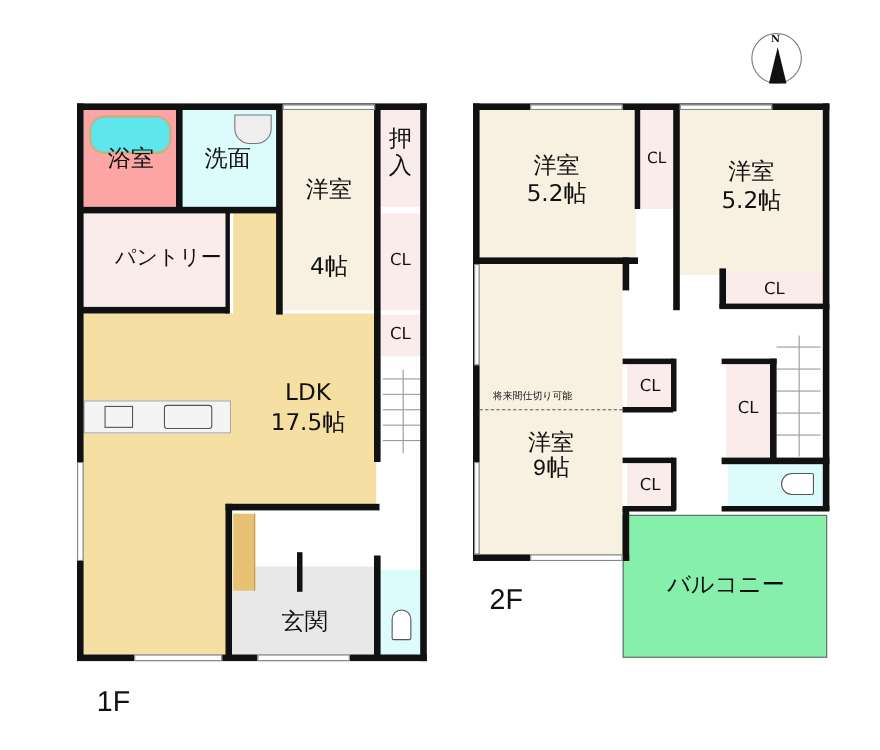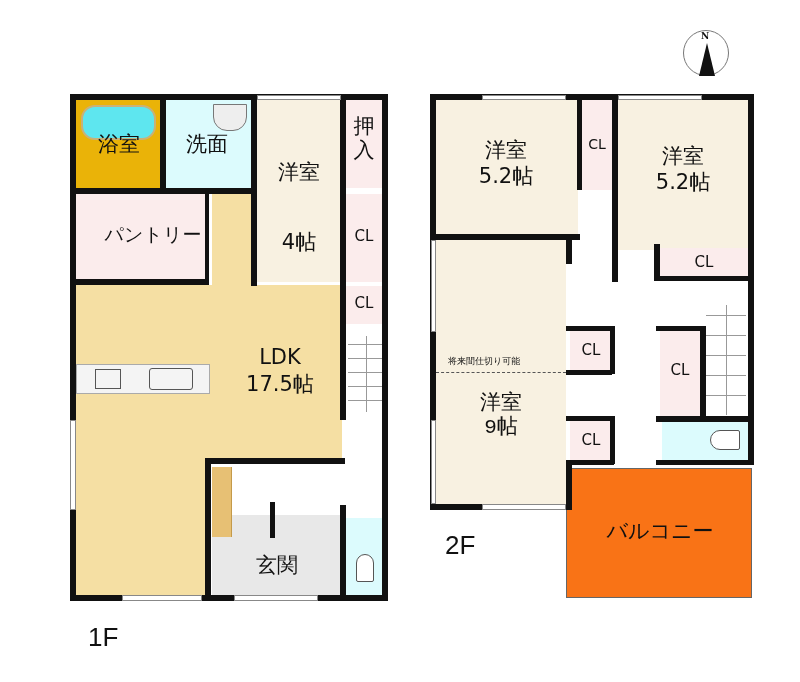--- a/index.html
+++ b/index.html
@@ -20,21 +20,21 @@
 
 <div class="abs" style="left:683px;top:30px;width:46px;height:46px;border:1px solid #777;border-radius:50%;">
   <span class="lbl" style="left:17px;top:0px;font-size:9px;font-weight:bold;font-family:'DejaVu Serif',serif;">N</span>
   <svg class="abs" style="left:0;top:0" width="46" height="46">
       <polygon points="23,12 15,45 31,45" fill="#111"></polygon>
     </svg>
 </div>
 
 <div>
 
-  <div class="room" style="left:76px;top:100px;width:86px;height:88px;background:#eab308;">
+  <div class="room" style="left:76px;top:100px;width:86px;height:88px;background:#fca5a5;">
     <div class="abs" style="left:5px;top:5px;width:75px;height:35px;background:#5ee6ef;border:2px solid #c9b178;border-radius:14px;"></div>
     <span class="lbl big" style="left:8px;top:32px;width:70px;">浴室</span>
   </div>
 
   <div class="room" style="left:166px;top:100px;width:85px;height:88px;background:#dcfbfd;">
     <div class="abs" style="left:47px;top:4px;width:34px;height:27px;background:#eee;border:1px solid #777;border-radius:0 0 14px 14px;"></div>
     <span class="lbl big" style="left:5px;top:32px;width:72px;">洗面</span>
   </div>
 
   <div class="room" style="left:257px;top:100px;width:84px;height:182px;background:#f8f1e1;">
@@ -146,21 +146,21 @@
     <div class="stair-line" style="left:0;top:70px;width:40px;height:1px;"></div>
     <div class="stair-line" style="left:0;top:90px;width:40px;height:1px;"></div>
     <div class="stair-line" style="left:0;top:110px;width:40px;height:1px;"></div>
     <div class="stair-line" style="left:20px;top:20px;width:1px;height:110px;"></div>
   </div>
 
   <div class="room" style="left:662px;top:422px;width:86px;height:40px;background:#dcfbfd;">
     <div class="abs" style="left:48px;top:8px;width:30px;height:20px;border:1px solid #555;border-radius:10px 2px 2px 10px;background:#fff;"></div>
   </div>
 
-  <div class="room" style="left:566px;top:468px;width:186px;height:130px;border:1px solid #666;background:#f97316;padding-left:25px;">
+  <div class="room" style="left:566px;top:468px;width:186px;height:130px;border:1px solid #666;background:#86efac;padding-left:25px;">
     <span class="lbl big" style="left:0;top:50px;width:186px;">バルコニー</span>
   </div>
 
   <div class="wall" style="left:430px;top:94px;width:324px;height:6px;"></div>
   <div class="wall" style="left:430px;top:94px;width:6px;height:416px;"></div>
   <div class="wall" style="left:748px;top:94px;width:6px;height:370px;"></div>
   <div class="wall" style="left:430px;top:504px;width:142px;height:6px;"></div>
   <div class="wall" style="left:566px;top:462px;width:6px;height:48px;"></div>
   <div class="wall" style="left:612px;top:100px;width:6px;height:182px;"></div>
   <div class="wall" style="left:577px;top:100px;width:5px;height:90px;"></div>

